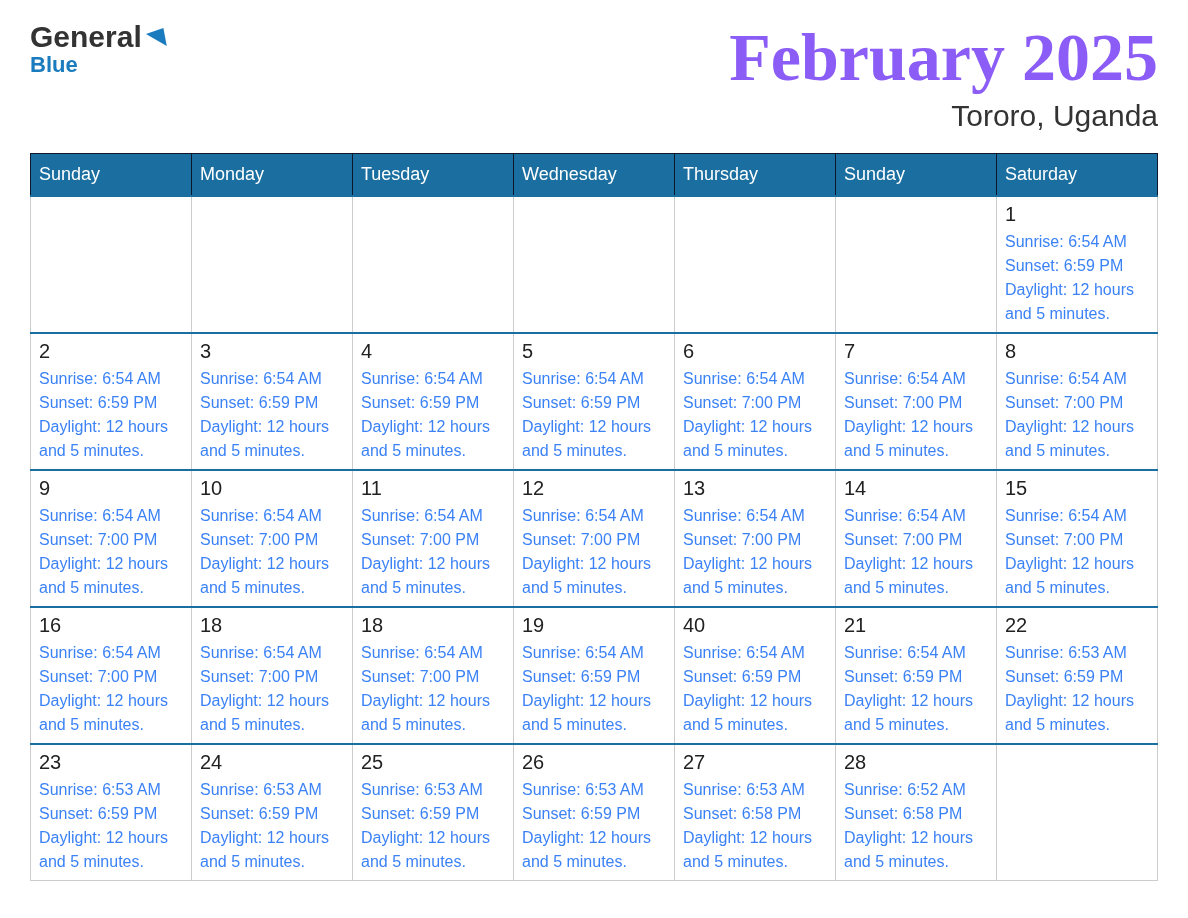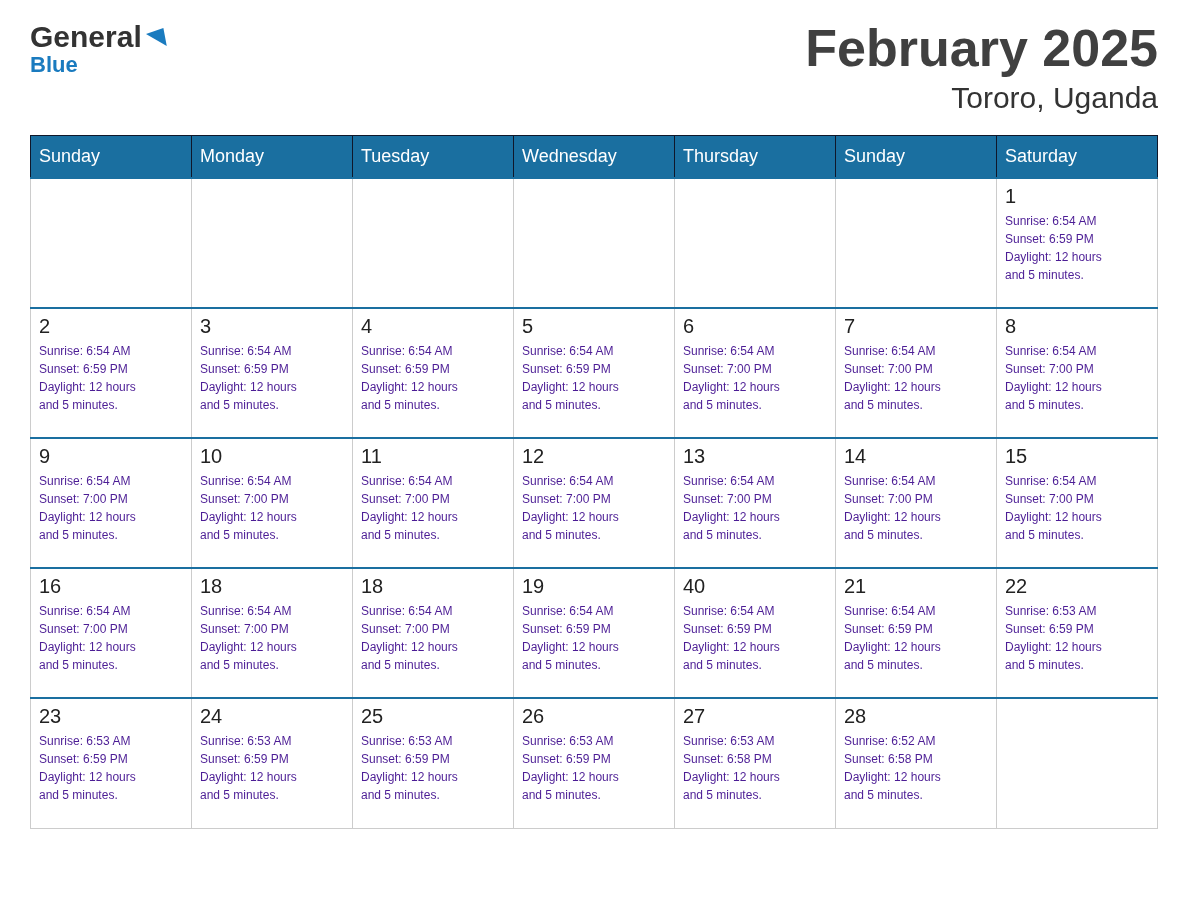--- a/index.html
+++ b/index.html
@@ -26,24 +26,25 @@
     .logo-line2 {
       font-size: 22px;
       font-weight: bold;
       color: #1a7bbf;
       margin-top: -2px;
     }
     .title-area {
       text-align: right;
     }
     .month-title {
-      font-size: 52px;
+      font-size: 68px;
       font-weight: bold;
-      color: #404040;
+      color: #8b5cf6;
       line-height: 1.1;
+      font-family: Liberation Serif, serif;
     }
     .location {
       font-size: 30px;
       color: #333;
       margin-top: 4px;
       text-align: right;
     }
     .calendar {
       width: 100%;
       border-collapse: collapse;
@@ -71,22 +72,22 @@
     .calendar tbody tr td {
       border-top: 2px solid #1a6fa0;
     }
     .day-number {
       font-size: 20px;
       color: #222;
       font-weight: normal;
       margin-bottom: 4px;
     }
     .day-info {
-      font-size: 12px;
-      color: #4c1d95;
+      font-size: 16px;
+      color: #3b82f6;
       line-height: 1.5;
     }
     .empty-cell {
       background: #fff;
     }
     
     .logo-icon {
       display: inline-flex;
       align-items: center;
     }

